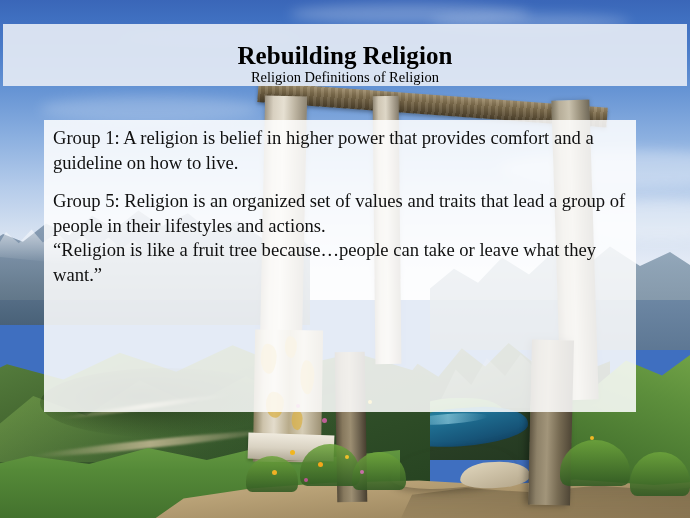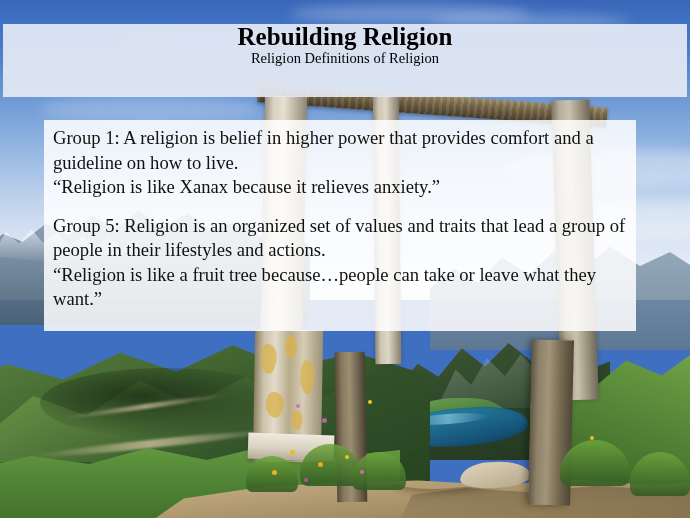--- a/index.html
+++ b/index.html
@@ -272,26 +272,26 @@
   .tuft {
     position: absolute;
     background: linear-gradient(180deg, rgba(110,165,60,.85), rgba(50,90,35,.9));
     border-radius: 50% 50% 12% 12% / 70% 70% 20% 20%;
   }
 
   
   .title-bar {
     position: absolute;
     left: 3px; top: 24px;
-    width: 684px; height: 73px;
+    width: 684px; height: 62px;
     background: rgba(227,233,244,0.93);
     display: flex;
     flex-direction: column;
     align-items: center;
-    justify-content: flex-start;
+    justify-content: flex-end;
   }
   .slide-title {
     font-family: "Liberation Serif", "DejaVu Serif", serif;
     font-weight: bold;
     font-size: 25px;
     line-height: 1.05;
     color: #000000;
     letter-spacing: .1px;
     margin: 0 0 1px 0;
   }
@@ -301,21 +301,21 @@
     font-size: 14.5px;
     line-height: 1.1;
     color: #000000;
     margin: 0;
   }
 
   
   .text-panel {
     position: absolute;
     left: 44px; top: 120px;
-    width: 592px; height: 211px;
+    width: 592px; height: 292px;
     background: rgba(255,255,255,0.86);
     padding: 6px 9px 0 9px;
     box-sizing: border-box;
   }
   .para {
     font-family: "Liberation Serif", "DejaVu Serif", serif;
     font-size: 18.6px;
     line-height: 1.32;
     color: #111111;
     margin: 0;
@@ -399,19 +399,18 @@
     <div class="flower" style="left:368px; top:400px; width:4px; height:4px; background:#eec726;"></div>
   </div>
 
   <div class="title-bar">
     <h1 class="slide-title">Rebuilding Religion</h1>
     <h2 class="slide-subtitle">Religion Definitions of Religion</h2>
   </div>
 
   <div class="text-panel">
     <p class="para">Group 1: A religion is belief in higher power that provides comfort and a guideline on how to live.</p>
-    <p class="para">“Religion is like Xanax because it relieves anxiety.”</p>
 
     <p class="para second">Group 5: Religion is an organized set of values and traits that lead a group of people in their lifestyles and actions.</p>
     <p class="para">“Religion is like a fruit tree because…people can take or leave what they want.”</p>
   </div>
 
 </div>
 
 </body></html>

